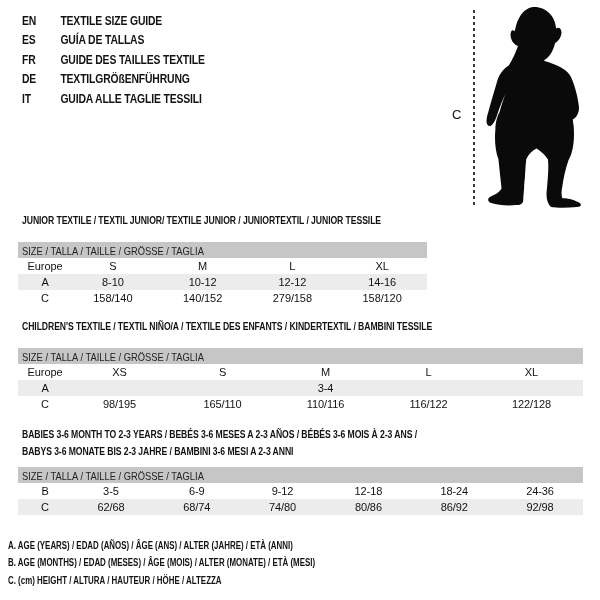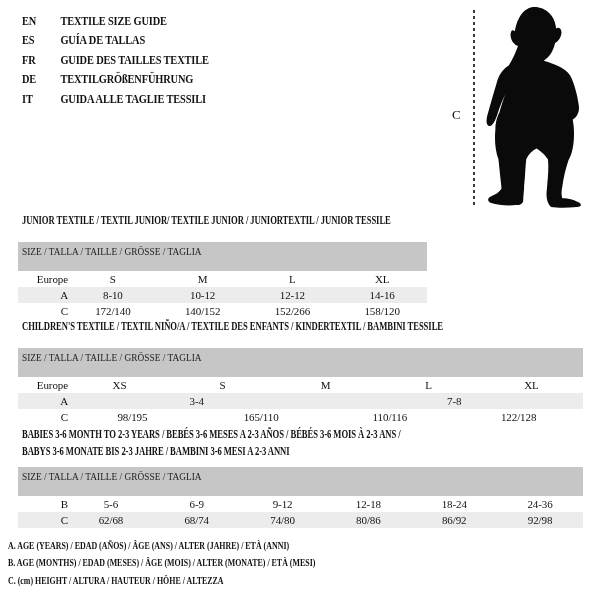--- a/index.html
+++ b/index.html
@@ -1,41 +1,41 @@
 <!DOCTYPE html>
 <html style="--band: #c6c6c6; --alt: #ececec; --ink: #121212; --line: #3a3a3a;"><head>
 <meta charset="utf-8">
 <style>
   html,body{margin:0;padding:0;background:#fff;}
   .canvas{
     position:relative;width:600px;height:600px;background:#ffffff;overflow:hidden;
-    font-family:Liberation Serif, serif;color:var(--ink,#111);
+    font-family:Liberation Sans, sans-serif;color:var(--ink,#111);
   }
   
   .langs{position:absolute;left:22px;top:11px;}
   .lang-row{height:19.4px;line-height:19.4px;font-weight:bold;font-size:13px;
     letter-spacing:-0.2px;white-space:nowrap;transform:scaleX(0.8);transform-origin:0 0;}
   .lang-code{display:inline-block;width:48px;}
   
   .dash-line{position:absolute;left:473px;top:10px;width:2px;height:196px;
     background:repeating-linear-gradient(to bottom,var(--line,#3a3a3a) 0 3px,transparent 3px 6px);}
   .c-label{position:absolute;left:452px;top:107px;font-size:13px;}
   .baby{position:absolute;left:483px;top:5px;}
   
   .ttl{position:absolute;left:22px;font-weight:bold;font-size:11.5px;letter-spacing:-0.1px;
     white-space:nowrap;transform:scaleX(0.75);transform-origin:0 0;}
   .ttl .tline{height:16.5px;line-height:16.5px;}
   
   .stable{position:absolute;}
-  .band{height:29px;line-height:15px;background:var(--band,#c6c6c6);}
+  .band{height:16px;line-height:15px;background:var(--band,#c6c6c6);}
   .band-text{display:inline-block;margin-left:4px;font-size:11px;color:#222;
     white-space:nowrap;transform:scaleX(0.85);transform-origin:0 50%;}
   .trow{display:flex;height:16px;line-height:16px;font-size:11px;letter-spacing:-0.1px;}
   .shade{background:var(--alt,#ececec);}
-  .lbl{width:50px;padding-left:4px;box-sizing:border-box;text-align:right;}
+  .lbl{width:50px;padding-left:4px;box-sizing:border-box;text-align:center;}
   .cell{flex:1;text-align:center;}
   
   .notes{position:absolute;left:8px;top:537px;}
   .note-row{height:17.4px;line-height:17.4px;font-weight:bold;font-size:11px;
     white-space:nowrap;transform:scaleX(0.72);transform-origin:0 0;}
 </style>
 </head>
 <body>
 
 <div class="canvas">
@@ -91,65 +91,65 @@
     </div>
     <div class="trow shade">
       <span class="lbl">A</span>
       <span class="cell">8-10</span>
       <span class="cell">10-12</span>
       <span class="cell">12-12</span>
       <span class="cell">14-16</span>
     </div>
     <div class="trow">
       <span class="lbl">C</span>
-      <span class="cell">172/140</span>
+      <span class="cell">158/140</span>
       <span class="cell">140/152</span>
-      <span class="cell">152/266</span>
+      <span class="cell">279/158</span>
       <span class="cell">158/120</span>
     </div>
   </div>
 
   <div class="ttl" style="top:320px">CHILDREN'S TEXTILE / TEXTIL NIÑO/A / TEXTILE DES ENFANTS / KINDERTEXTIL / BAMBINI TESSILE</div>
   <div class="stable" style="left:18px;top:348px;width:565px">
     <div class="band">
       <span class="band-text">SIZE / TALLA / TAILLE / GRÖSSE / TAGLIA</span>
     </div>
     <div class="trow">
       <span class="lbl">Europe</span>
       <span class="cell">XS</span>
       <span class="cell">S</span>
       <span class="cell">M</span>
       <span class="cell">L</span>
       <span class="cell">XL</span>
     </div>
     <div class="trow shade">
       <span class="lbl">A</span>
       <span class="cell">3-4</span>
-      <span class="cell">7-8</span>
     </div>
     <div class="trow">
       <span class="lbl">C</span>
       <span class="cell">98/195</span>
       <span class="cell">165/110</span>
       <span class="cell">110/116</span>
+      <span class="cell">116/122</span>
       <span class="cell">122/128</span>
     </div>
   </div>
 
   <div class="ttl" style="top:426px">
     <div class="tline">BABIES 3-6 MONTH TO 2-3 YEARS / BEBÉS 3-6 MESES A 2-3 AÑOS / BÉBÉS 3-6 MOIS À 2-3 ANS /</div>
     <div class="tline">BABYS 3-6 MONATE BIS 2-3 JAHRE / BAMBINI 3-6 MESI A 2-3 ANNI</div>
   </div>
   <div class="stable" style="left:18px;top:467px;width:565px">
     <div class="band">
       <span class="band-text">SIZE / TALLA / TAILLE / GRÖSSE / TAGLIA</span>
     </div>
     <div class="trow">
       <span class="lbl">B</span>
-      <span class="cell">5-6</span>
+      <span class="cell">3-5</span>
       <span class="cell">6-9</span>
       <span class="cell">9-12</span>
       <span class="cell">12-18</span>
       <span class="cell">18-24</span>
       <span class="cell">24-36</span>
     </div>
     <div class="trow shade">
       <span class="lbl">C</span>
       <span class="cell">62/68</span>
       <span class="cell">68/74</span>

